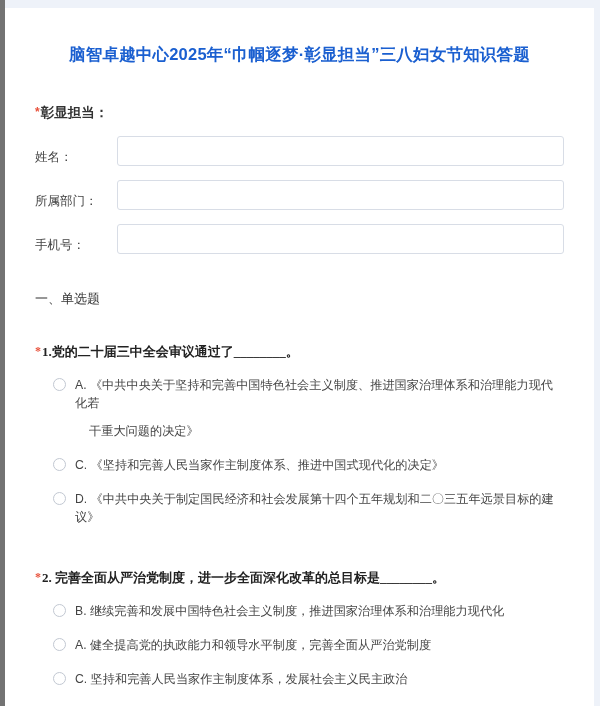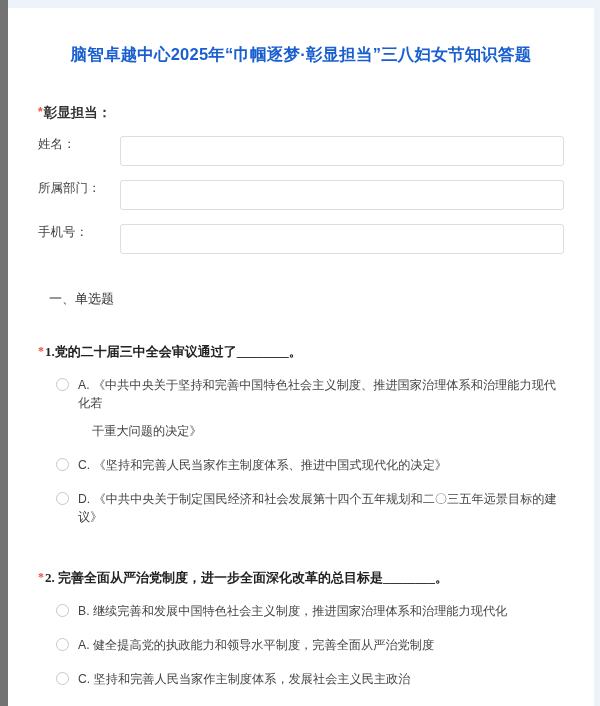--- a/index.html
+++ b/index.html
@@ -13,21 +13,21 @@
     font-family: "Liberation Sans", sans-serif;
     color: #333333;
     overflow: hidden;
   }
   .page {
     position: relative;
     width: 600px;
     height: 706px;
     background: #ffffff;
     box-sizing: border-box;
-    border-left: 8px solid #737373;
+    border-left: 5px solid #737373;
     border-right: 6px solid #eef2f9;
   }
   .top-strip {
     height: 8px;
     background: #eef2f9;
     width: 100%;
   }
   .content {
     padding: 18px 30px 0 30px;
   }
@@ -49,21 +49,21 @@
   }
   .req {
     color: #e8503a;
     font-size: 12px;
     position: relative;
     top: -1px;
     margin-right: 1px;
   }
   .field-row {
     display: flex;
-    align-items: flex-start;
+    align-items: flex-end;
     margin-top: 14px;
   }
   .field-label {
     width: 82px;
     font-size: 12.5px;
     color: #444444;
     flex: 0 0 82px;
   }
   .field-input {
     flex: 1;
@@ -77,21 +77,20 @@
     color: #333;
     outline: none;
   }
   .field-input::placeholder { color: #bbbbbb; }
 
   .part-title {
     margin-top: 36px;
     font-size: 13px;
     color: #333333;
     font-weight: normal;
-    margin-left: 11px;
   }
   .question {
     margin-top: 34px;
     font-size: 13px;
     color: #222222;
     font-weight: bold;
     line-height: 20px;
     font-family: Liberation Serif, serif;
   }
   .question .qtext {

